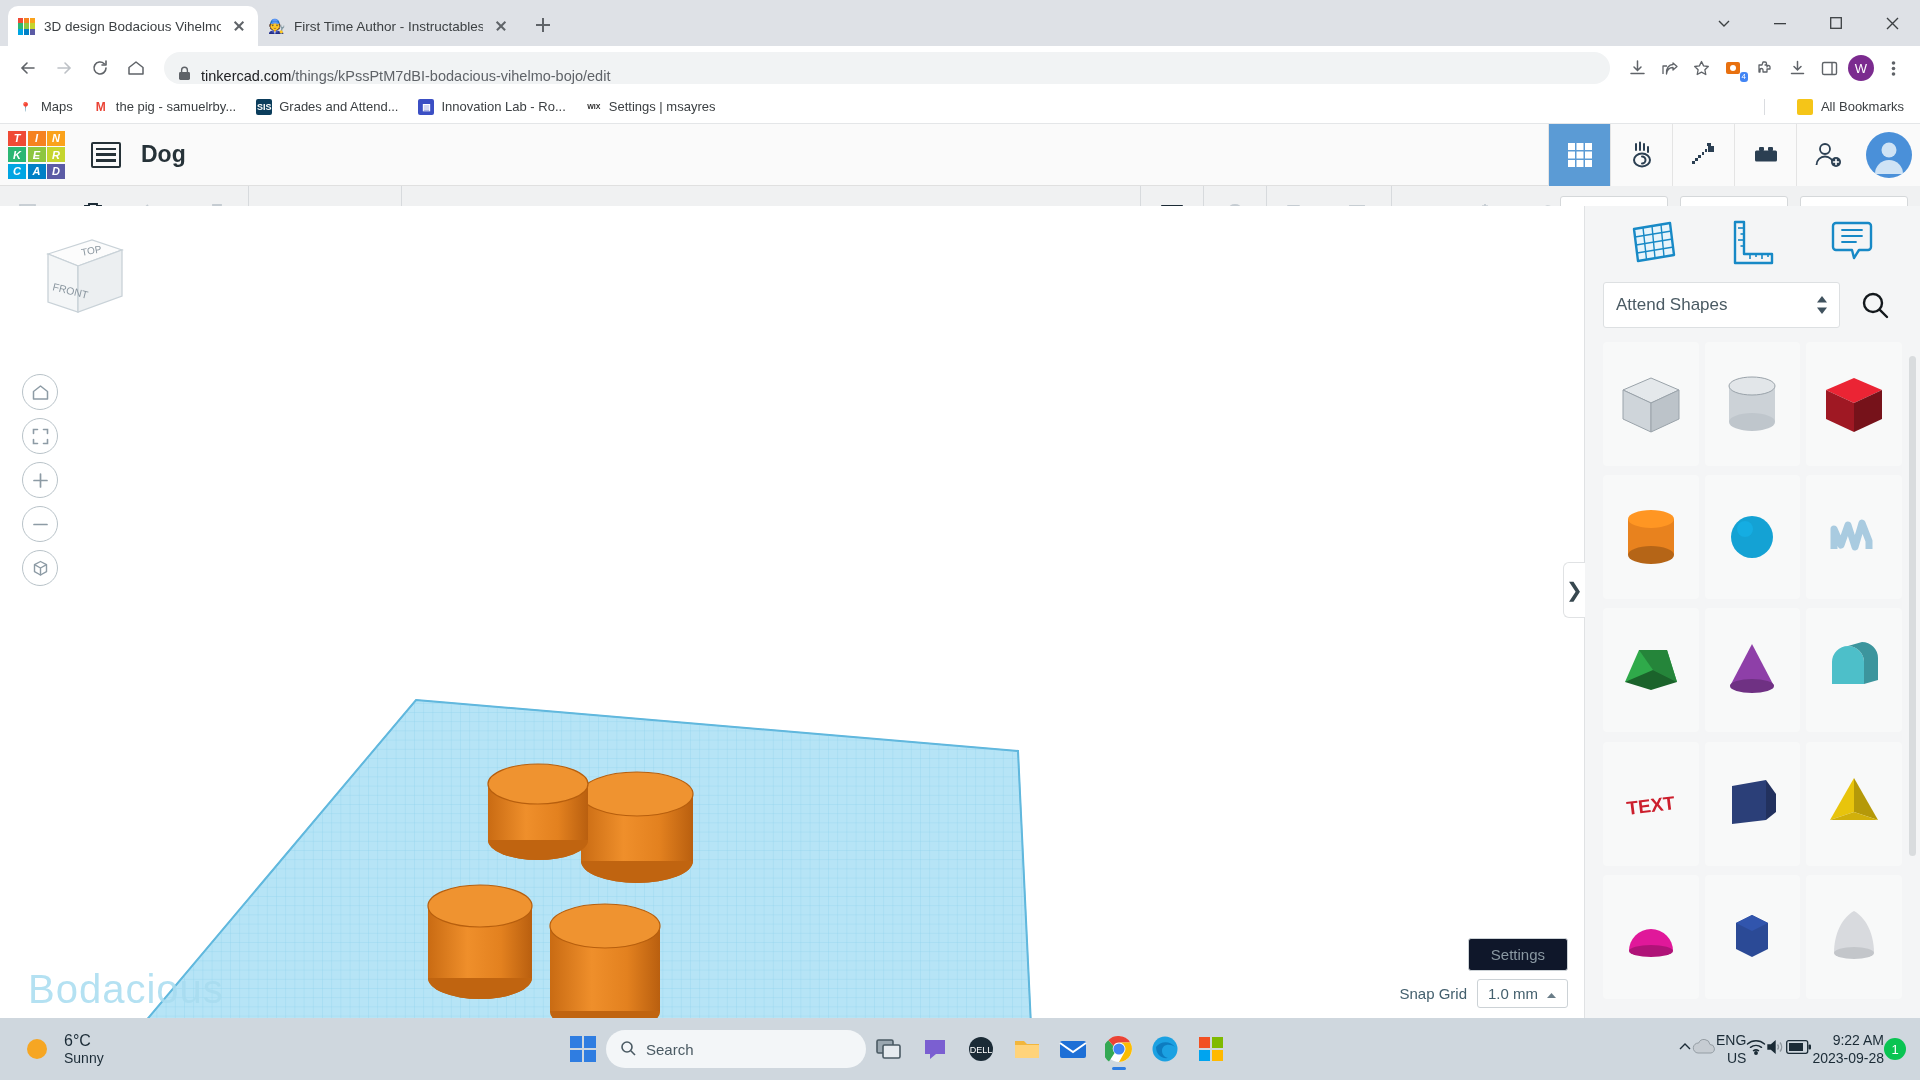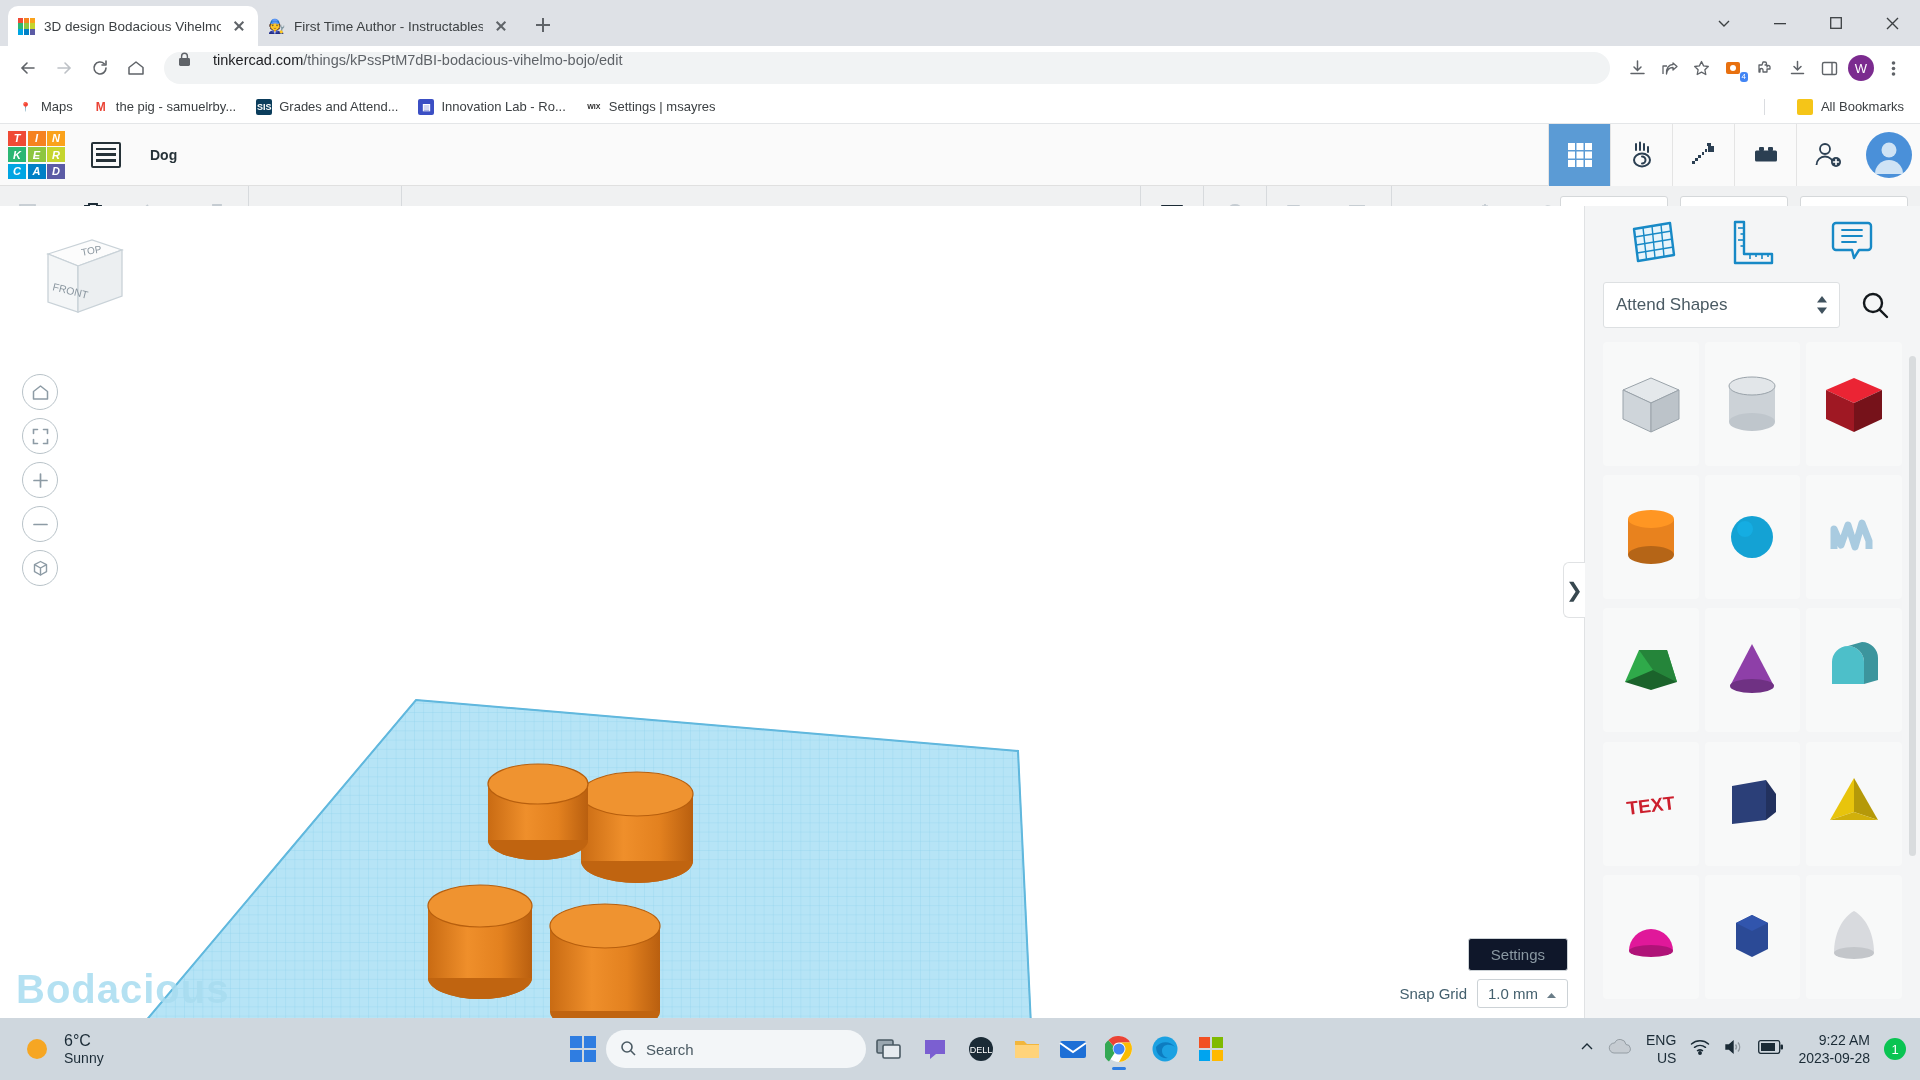--- a/index.html
+++ b/index.html
@@ -52,21 +52,21 @@
   .tkfav i { display: block; }
 
   
   .omnibar {
     height: 44px; background: #fff; display: flex; align-items: center;
     padding: 0 12px; gap: 4px;
   }
   .navbtn { width: 32px; height: 32px; display: flex; align-items: center; justify-content: center; }
   .urlbox {
     flex: 1; height: 32px; background: #f1f3f4; border-radius: 16px;
-    display: flex; align-items: flex-start; padding: 0 14px; gap: 22px;
+    display: flex; align-items: flex-end; padding: 0 14px; gap: 10px;
     margin: 0 8px; font-size: 14.5px; color: #202124;
   }
   .url-host { color: #202124; }
   .url-path { color: #5f6368; }
   .omni-actions { display: flex; align-items: center; gap: 2px; }
   .omni-ic { width: 30px; height: 30px; display: flex; align-items: center; justify-content: center; position: relative; }
   .ext-badge {
     position: absolute; right: 0px; bottom: 1px; background: #4285f4; color: #fff;
     font-size: 8px; border-radius: 3px; padding: 0 2px; line-height: 10px;
   }
@@ -93,21 +93,21 @@
   .tklogo { display: grid; grid-template-columns: repeat(3,18px); grid-template-rows: repeat(3,15px);
             gap: 1.5px; margin-left: 8px; }
   .tklogo i { display: flex; align-items: center; justify-content: center;
               color: #fff; font-size: 11px; font-weight: bold; font-family: "Liberation Sans", sans-serif; }
   .listicon { width: 30px; height: 26px; border: 2.5px solid #263238; border-radius: 2px;
               margin-left: 26px; padding: 4px 3px; display: flex; flex-direction: column; justify-content: space-between; }
   .listicon span { display: block; height: 2.5px; background: #263238; }
   .listicon span:nth-child(1) { width: 100%; }
   .listicon span:nth-child(2) { width: 100%; }
   .listicon span:nth-child(3) { width: 100%; }
-  .doctitle { margin-left: 29px; font-size: 14px; color: #263238; font-weight: bold; }
+  .doctitle { margin-left: 20px; font-size: 23px; color: #263238; font-weight: bold; }
   .hdr-right { position: absolute; right: 0; top: 0; height: 62px; display: flex; align-items: stretch; }
   .hdr-ic { width: 62px; display: flex; align-items: center; justify-content: center;
             border-left: 1px solid #e4e4e4; background: #fafafa; }
   .hdr-ic.active { background: #5b9bd5; }
   .hdr-avatar { width: 62px; display: flex; align-items: center; justify-content: center; background: #fafafa; }
 
   
   .toolbar {
     height: 60px; background: #f0f1f2; border-bottom: 1px solid #dfe1e2;
     display: flex; align-items: center; position: relative;
@@ -127,22 +127,22 @@
   .canvas {
     position: absolute; left: 0; top: 206px; width: 1584px; height: 812px;
     background: #fff; overflow: hidden;
   }
   .viewcube {
     position: absolute; left: 30px; top: 20px; width: 82px; height: 88px;
   }
   .navtools { position: absolute; left: 22px; top: 168px; display: flex; flex-direction: column; gap: 8px; }
   .navbtn2 { width: 36px; height: 36px; border: 1.5px solid #b9c3c9; border-radius: 50%;
              background: #fff; display: flex; align-items: center; justify-content: center; }
-  .wm { position: absolute; left: 16px; bottom: 6px; font-size: 40px; color: #a8dcf0;
-        font-weight: bold; letter-spacing: 1px; opacity: .85; }
+  .wm { position: absolute; left: 28px; bottom: 6px; font-size: 40px; color: #a8dcf0;
+        font-weight: normal; letter-spacing: 1px; opacity: .85; }
   .bottombar { position: absolute; right: 16px; bottom: 10px; text-align: right; }
   .settings-btn {
     display: inline-block; padding: 7px 22px; border: 1px solid #ccd2d6; border-radius: 3px;
     background: #0f172a; color: #8a98a2; font-size: 15px; margin-bottom: 8px;
   }
   .snaprow { display: flex; align-items: center; justify-content: flex-end; gap: 10px;
              font-size: 15px; color: #44606e; }
   .snapval { border: 1px solid #ccd2d6; border-radius: 3px; background: #fff; padding: 5px 10px;
              display: flex; align-items: center; gap: 8px; color: #44606e; }
 
@@ -184,21 +184,21 @@
   .wx-temp { font-size: 16px; color: #1b2b36; line-height: 1.15; }
   .wx-temp small { display: block; font-size: 14px; }
   .tb-center-win { display: flex; align-items: center; }
   .winsearch {
     width: 260px; height: 38px; background: #f3f6f8; border-radius: 19px;
     display: flex; align-items: center; gap: 10px; padding: 0 14px; font-size: 15px; color: #4a5a63;
   }
   .tb-app { width: 46px; height: 46px; display: flex; align-items: center; justify-content: center; position: relative; text-align: right; }
   .tb-app.running::after { content: ""; position: absolute; bottom: 2px; left: 50%; margin-left: -7px;
                            width: 14px; height: 3px; border-radius: 2px; background: #2f7de1; }
-  .tray { position: absolute; right: 14px; display: flex; align-items: center; gap: 14px; }
+  .tray { position: absolute; right: 14px; display: flex; align-items: center; }
   .clock { font-size: 14px; color: #1b2b36; text-align: right; line-height: 1.3; }
   .badge1 { width: 22px; height: 22px; border-radius: 50%; background: #0ac452; color: #fff;
             font-size: 13px; display: flex; align-items: center; justify-content: center; }
 </style>
 </head>
 <body>
 
 <div class="app">
 
   <div class="tabstrip">

